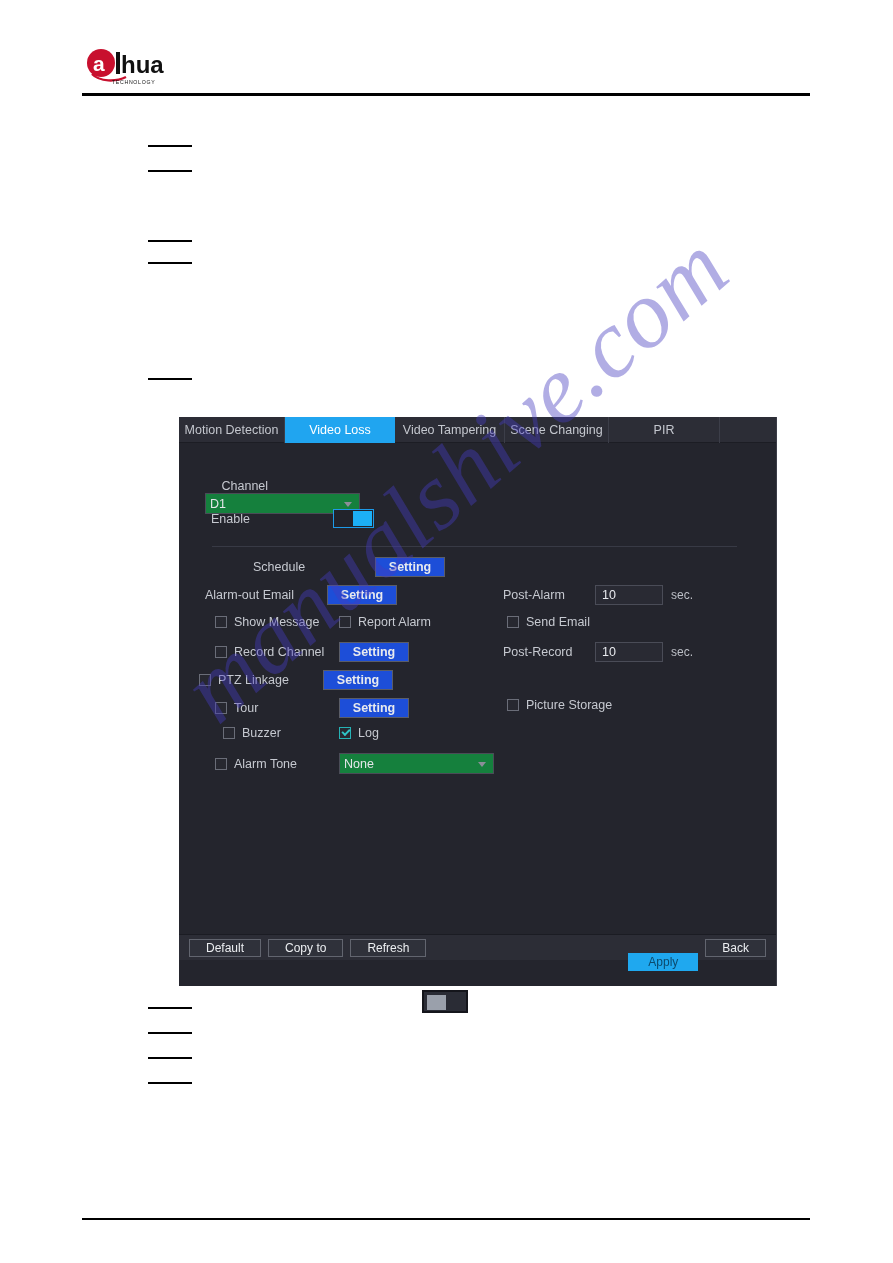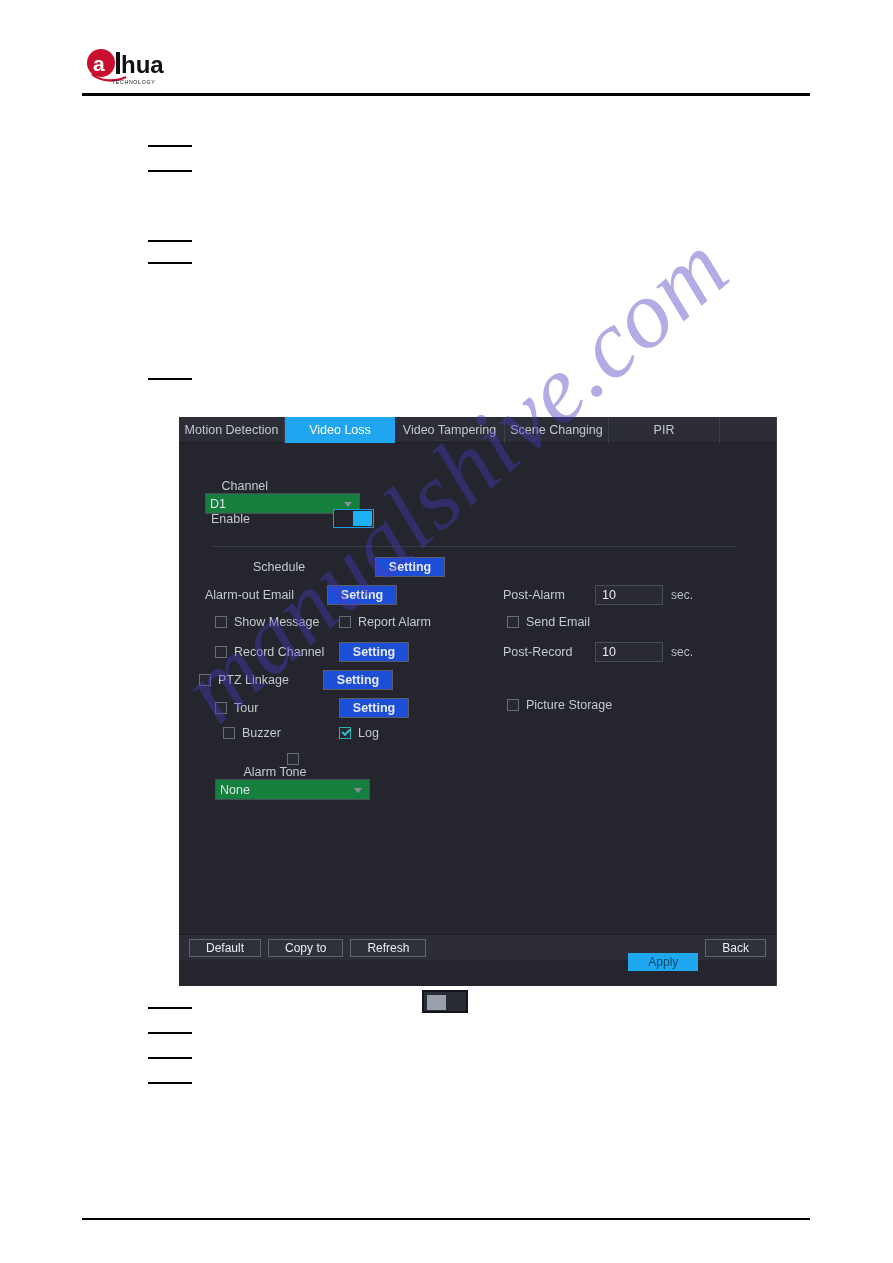--- a/index.html
+++ b/index.html
@@ -381,21 +381,21 @@
 
     <div class="row" style="left:36px; top:283px;padding-left:8px;">
       <span class="cb"></span>
       <span class="cb-label">Buzzer</span>
     </div>
     <div class="row" style="left:160px; top:283px;">
       <span class="cb checked"></span>
       <span class="cb-label">Log</span>
     </div>
 
-    <div class="row" style="left:36px; top:310px;flex-direction:column;">
+    <div class="row" style="left:36px; top:310px;">
       <span class="cb"></span>
       <span class="cb-label" style="width:105px;">Alarm Tone</span>
       <div class="select" style="width:155px;">
         <span>None</span>
         <span class="caret"></span>
       </div>
     </div>
 
     <div id="dialog-footer">
       <div class="fbtn">

